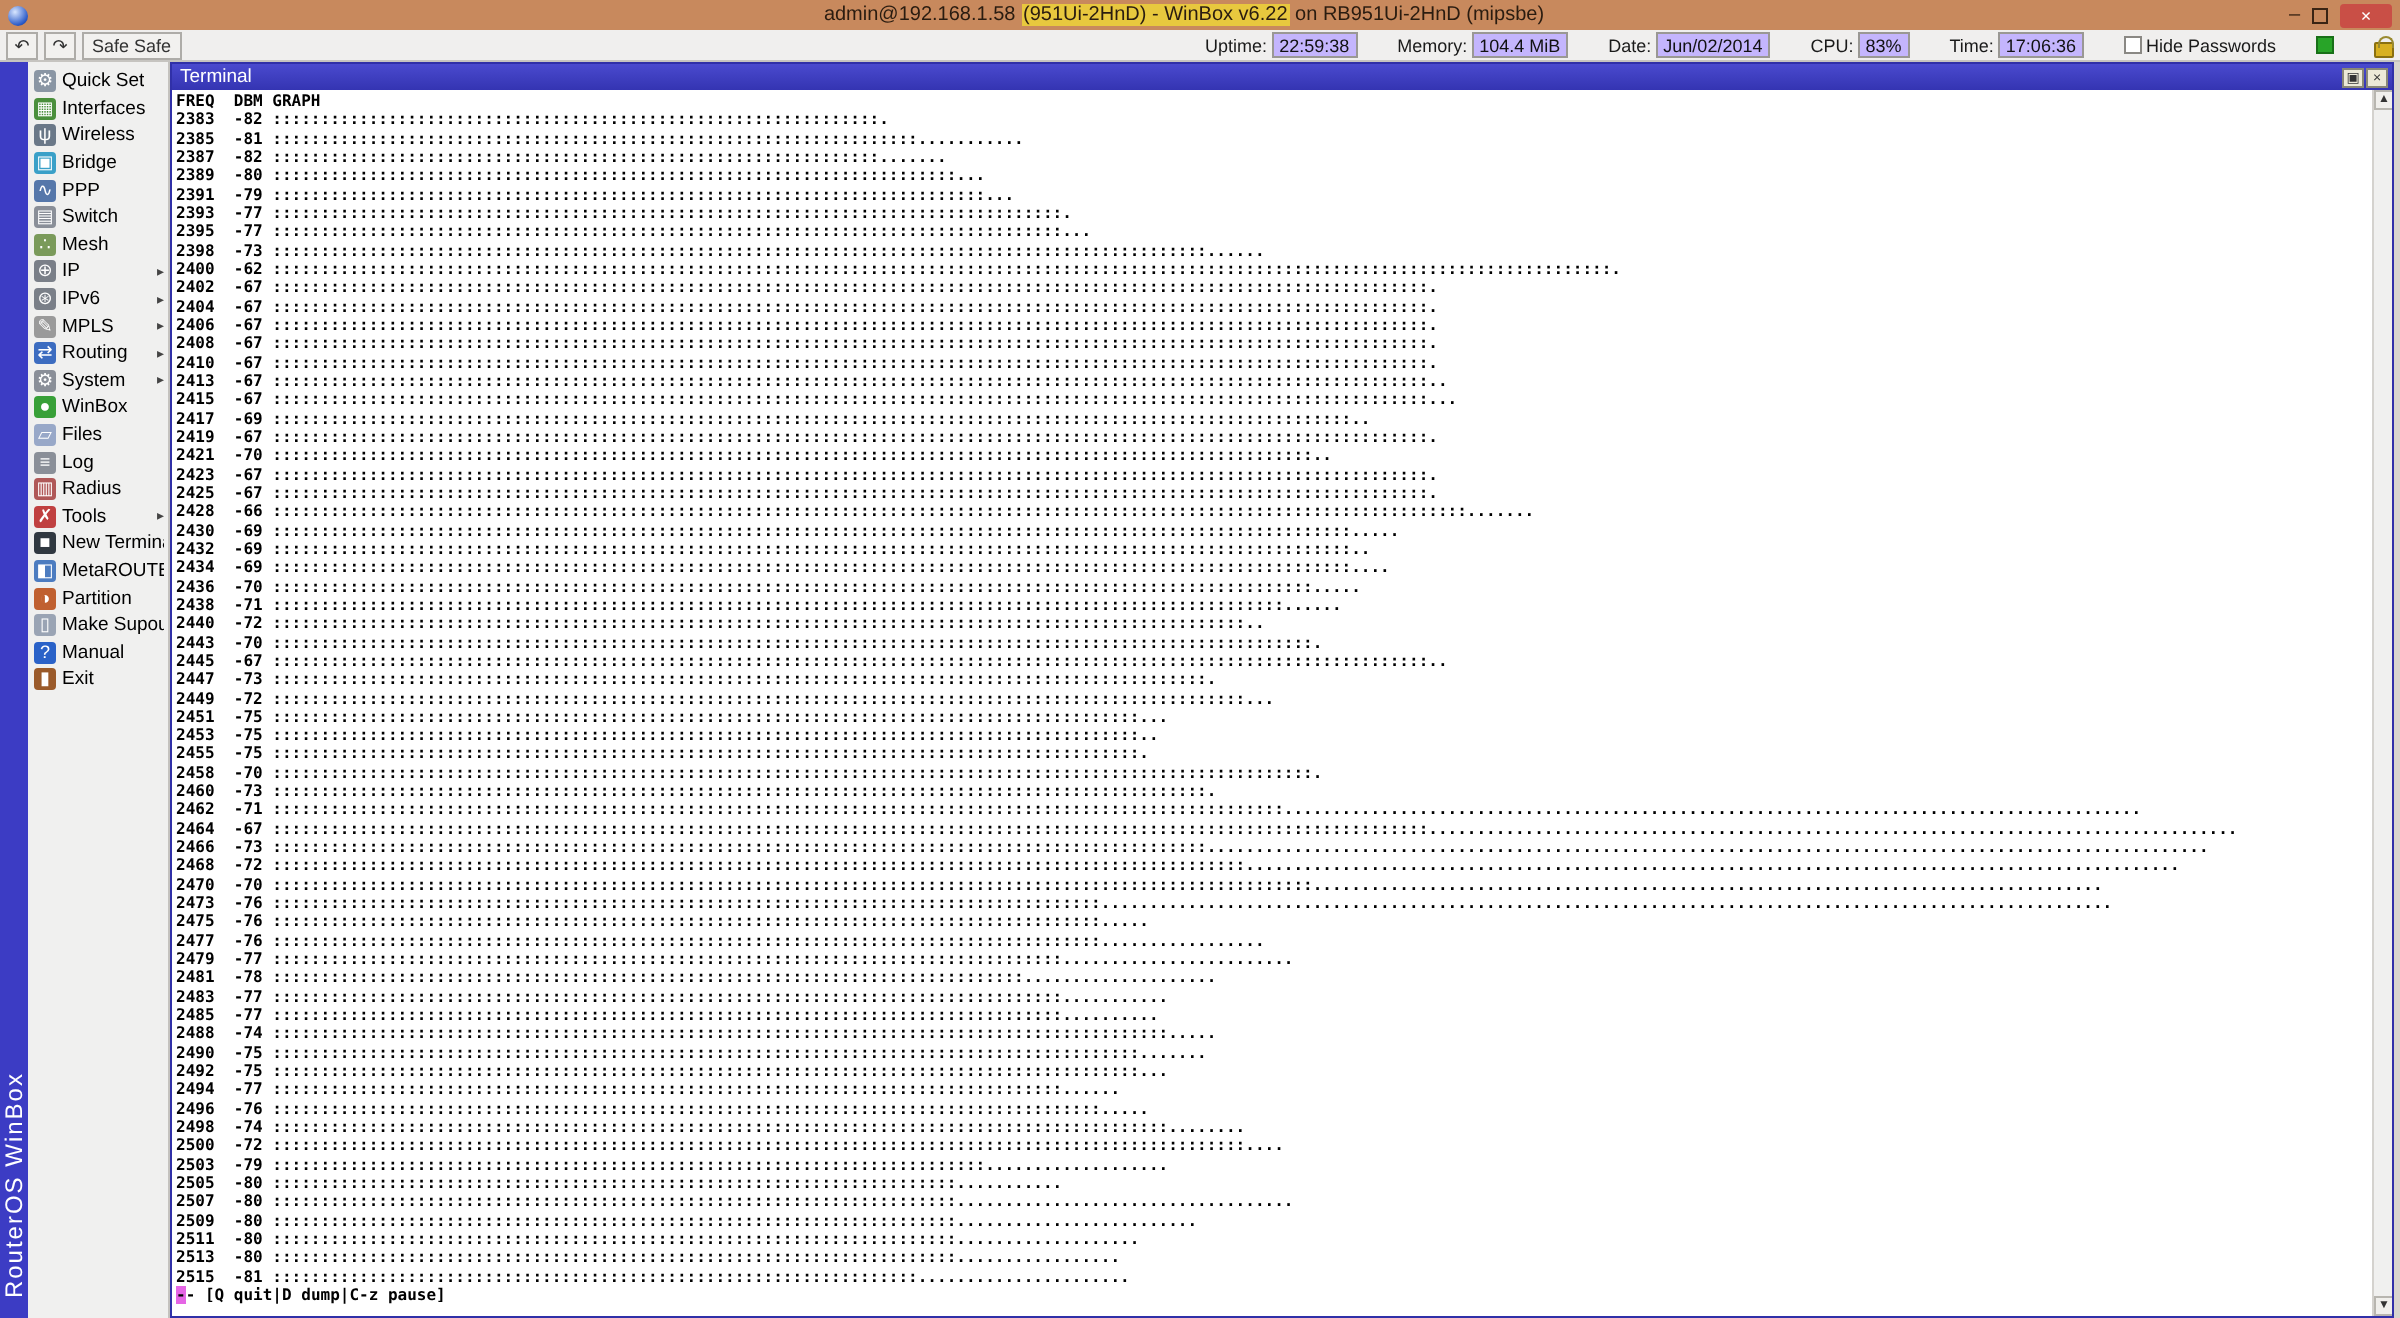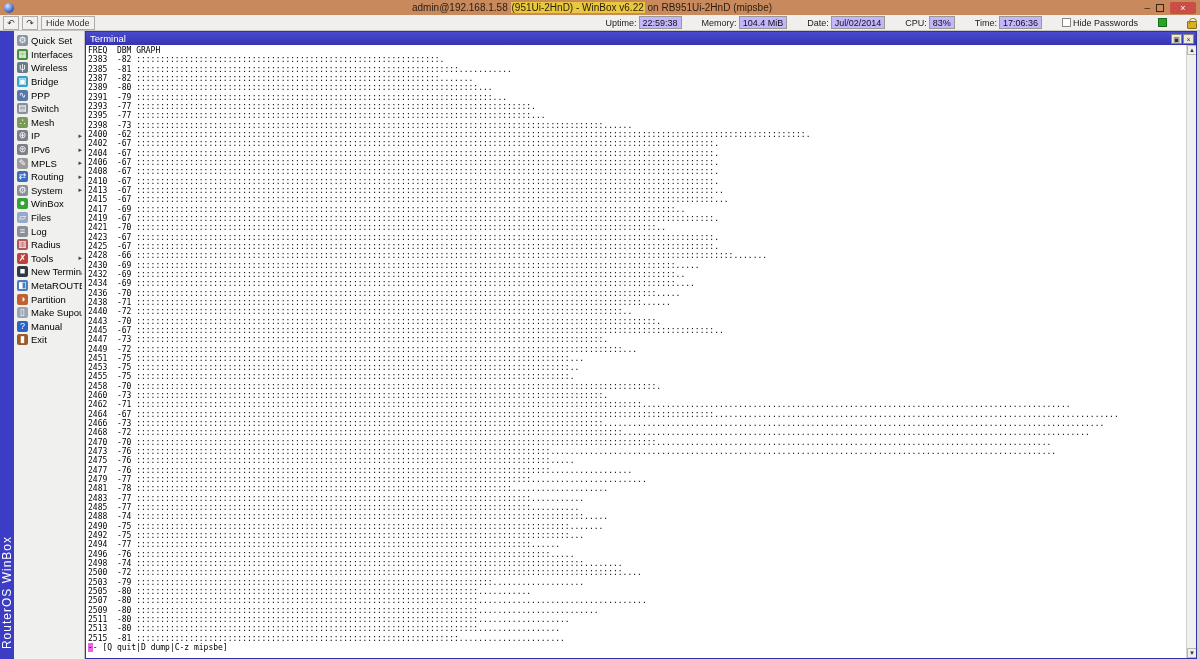--- a/index.html
+++ b/index.html
@@ -36,21 +36,21 @@
   .s-item { display:flex; align-items:center; height:13.6px; padding:0 2px 0 3px; font-size:9.5px; color:#000; cursor:default; }
   .s-item .icn { width:11px; height:11px; margin-right:3px; flex:0 0 auto; font-size:9px; line-height:11px; text-align:center; color:#fff; border-radius:2px; }
   .s-item .lbl { white-space:nowrap; overflow:hidden; }
   .s-item .arr { margin-left:auto; font-size:7px; color:#444; }
 
   
   .term-win { flex:1 1 auto; margin-right:3px; border:1px solid #3030a8; display:flex; flex-direction:column; background:#a16207; }
   .t-titlebar { height:13px; background:linear-gradient(#4a4ace,#3434b2); color:#fff; font-size:9.5px; display:flex; align-items:center; padding:0 2px 0 4px; flex:0 0 auto; }
   .t-btns { margin-left:auto; display:flex; gap:1px; }
   .t-btn { width:11px; height:10px; background:#ece9d8; border:1px solid #8a8878; font-size:7px; line-height:9px; text-align:center; color:#333; }
-  .t-body { position:relative; flex:1 1 auto; background:#fff; overflow:hidden; }
+  .t-body { position:relative; flex:1 1 auto; background:#fff; overflow:hidden;font-weight:bold; }
   .t-pre { position:absolute; left:2px; top:1px; font-family:"DejaVu Sans Mono", monospace; font-size:8px; line-height:9.33px; color:#000; white-space:pre; }
   .cursor { background:#e565e5; }
   .scrollbar { position:absolute; top:0; right:0; bottom:0; width:10px; background:#f0f0ef; border-left:1px solid #d4d2ce; }
   .sb-arrow { position:absolute; left:0; width:10px; height:10px; background:#f0efec; border:1px solid #b8b6b0; font-size:6px; line-height:8px; text-align:center; color:#333; }
   .sb-arrow.up { top:0; }
   .sb-arrow.down { bottom:0; }
 </style>
 </head>
 <body>
 
@@ -60,33 +60,33 @@
   <div class="win-btns">
     <span class="wbtn">–</span>
     <span class="wbtn max"></span>
     <span class="wbtn close">×</span>
   </div>
 </div>
 
 <div class="toolbar">
   <button class="tb-btn nav">↶</button>
   <button class="tb-btn nav">↷</button>
-  <button class="tb-btn">Hide Mode</button>
+  <button class="tb-btn">Safe Safe</button>
   <div class="status-right">
       <span class="sfield">
         <span class="lbl">Uptime:</span>
         <span class="val">22:59:38</span>
       </span>
       <span class="sfield">
         <span class="lbl">Memory:</span>
         <span class="val">104.4 MiB</span>
       </span>
       <span class="sfield">
         <span class="lbl">Date:</span>
-        <span class="val">Jul/02/2014</span>
+        <span class="val">Jun/02/2014</span>
       </span>
       <span class="sfield">
         <span class="lbl">CPU:</span>
         <span class="val">83%</span>
       </span>
       <span class="sfield">
         <span class="lbl">Time:</span>
         <span class="val">17:06:36</span>
       </span>
 
@@ -271,20 +271,20 @@
 2496  -76 ::::::::::::::::::::::::::::::::::::::::::::::::::::::::::::::::::::::::::::::::::::::.....
 2498  -74 :::::::::::::::::::::::::::::::::::::::::::::::::::::::::::::::::::::::::::::::::::::::::::::........
 2500  -72 :::::::::::::::::::::::::::::::::::::::::::::::::::::::::::::::::::::::::::::::::::::::::::::::::::::....
 2503  -79 ::::::::::::::::::::::::::::::::::::::::::::::::::::::::::::::::::::::::::...................
 2505  -80 :::::::::::::::::::::::::::::::::::::::::::::::::::::::::::::::::::::::...........
 2507  -80 :::::::::::::::::::::::::::::::::::::::::::::::::::::::::::::::::::::::...................................
 2509  -80 :::::::::::::::::::::::::::::::::::::::::::::::::::::::::::::::::::::::.........................
 2511  -80 :::::::::::::::::::::::::::::::::::::::::::::::::::::::::::::::::::::::...................
 2513  -80 :::::::::::::::::::::::::::::::::::::::::::::::::::::::::::::::::::::::.................
 2515  -81 :::::::::::::::::::::::::::::::::::::::::::::::::::::::::::::::::::......................
-<span class="cursor">-</span><span>- [Q quit|D dump|C-z mipsbe]</span></pre>
+<span class="cursor">-</span><span>- [Q quit|D dump|C-z pause]</span></pre>
       <div class="scrollbar">
         <div class="sb-arrow up">▲</div>
         <div class="sb-arrow down">▼</div>
       </div>
     </div>
   </div>
 </div>
 
 </body></html>

